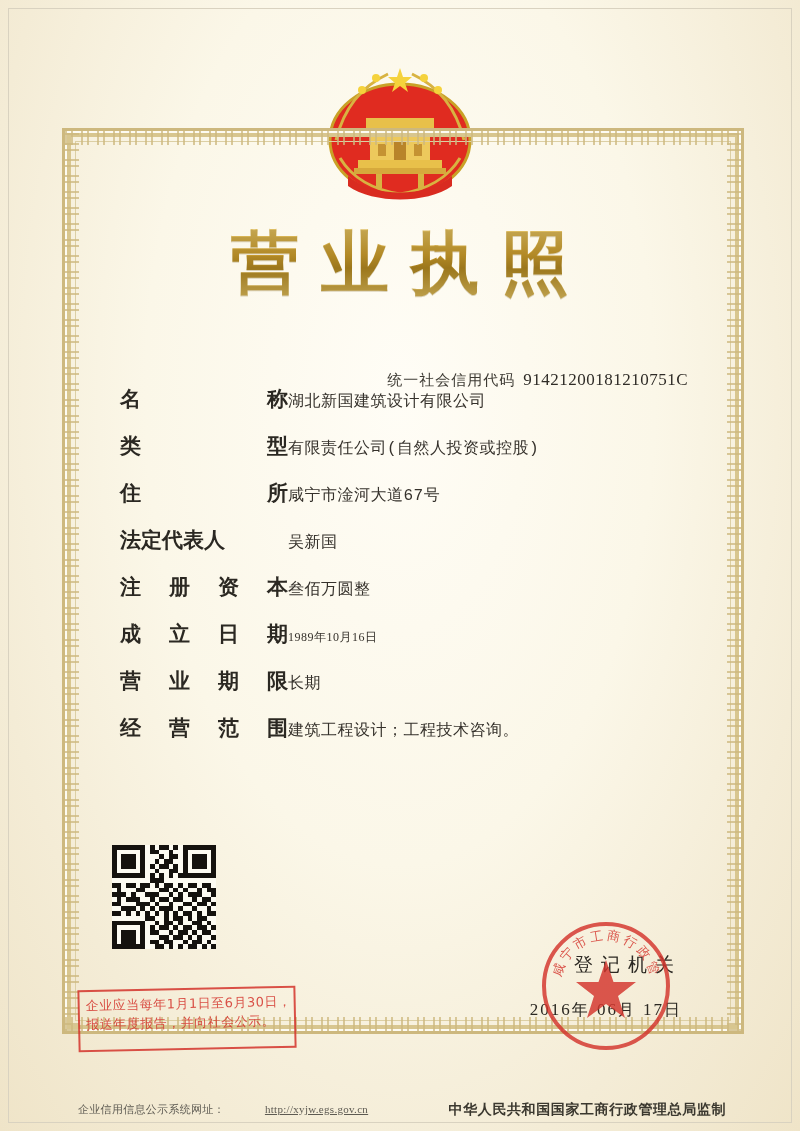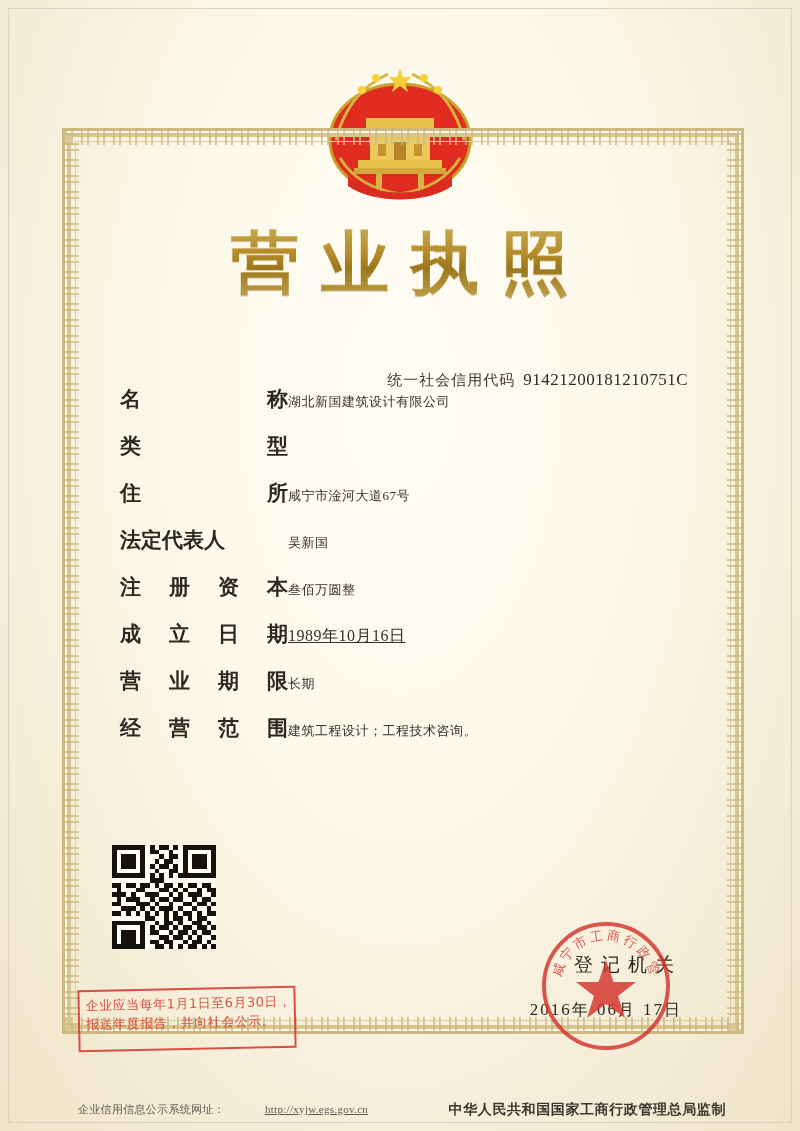--- a/index.html
+++ b/index.html
@@ -158,29 +158,28 @@
     color: #2b2822;
     display: flex;
     justify-content: space-between;
   }
   .field-label.tight {
     letter-spacing: 0;
     justify-content: flex-start;
   }
   .field-label span { display: inline-block; }
   .field-value {
-    font-family: Liberation Serif, serif;
-    font-size: 13px;
+    font-family: Liberation Mono, monospace;
+    font-size: 16px;
     color: #35312b;
     letter-spacing: .5px;
   }
   .field-value.num {
     font-family: "Liberation Serif", serif;
-    font-size: 16px;
-    text-decoration: underline;
+    font-size: 12px;
   }
 
   
   .qr {
     position: absolute;
     left: 112px;
     top: 845px;
     width: 104px;
     height: 104px;
   }
@@ -342,20 +341,21 @@
         <span>称</span>
       </div>
       <div class="field-value">湖北新国建筑设计有限公司</div>
     </div>
 
     <div class="field-row">
       <div class="field-label">
         <span>类</span>
         <span>型</span>
       </div>
+      <div class="field-value">有限责任公司(自然人投资或控股)</div>
     </div>
 
     <div class="field-row">
       <div class="field-label">
         <span>住</span>
         <span>所</span>
       </div>
       <div class="field-value">咸宁市淦河大道67号</div>
     </div>
 

